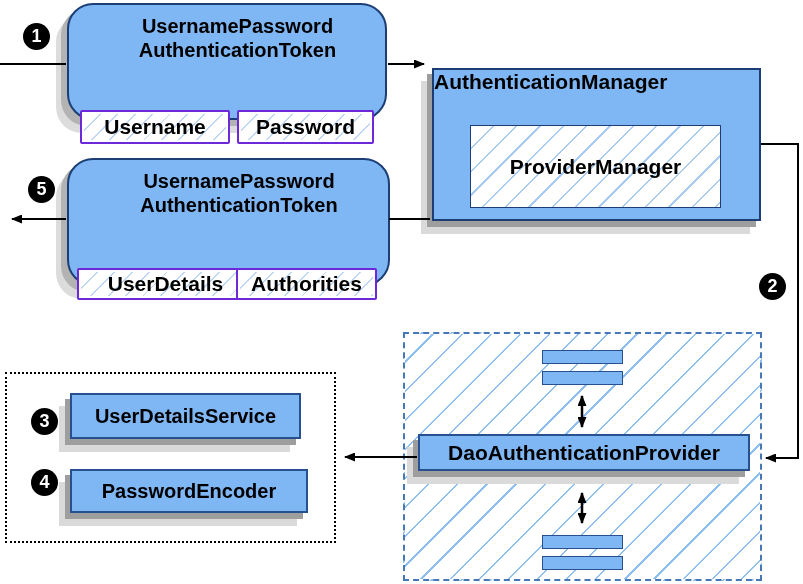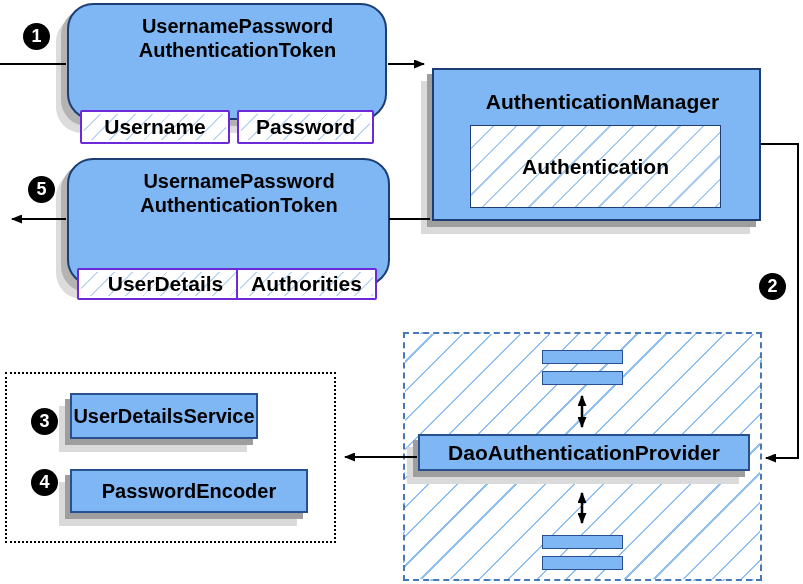--- a/index.html
+++ b/index.html
@@ -35,21 +35,21 @@
   .hatch-md {
     background-color:#fff;
     background-image:repeating-linear-gradient(135deg, transparent 0 15px, #a8cbf2 15px 16.5px);
   }
   .hatch-lg {
     background-color:#fff;
     background-image:repeating-linear-gradient(135deg, transparent 0 19px, #8fbef0 19px 20.6px);
   }
   
   .authmgr { left:432px; top:68px; width:329px; height:153px; }
-  .authmgr-title { position:absolute; left:0; right:0; top:20px; text-align:center; font-size:21px;padding-left:12px; }
+  .authmgr-title { position:absolute; left:0; right:0; top:0; text-align:left; font-size:21px; }
   .pm-box {
     position:absolute; left:36px; top:55px; width:251px; height:83px; box-sizing:border-box;
     border:1px solid #1c3e74; display:flex; align-items:center; justify-content:center;
     font-size:21px;
   }
   .providers-title { position:absolute; left:448px; top:264px; width:265px; text-align:center; font-size:21px; line-height:26px; }
   .providers-box {
     position:absolute; box-sizing:border-box; left:403px; top:332px; width:359px; height:249px;
     border:2px dashed #4678b8;
   }
@@ -61,21 +61,21 @@
     left:418px; top:434px; width:332px; height:37px; border-color:#27508f;
     display:flex; align-items:center; justify-content:center; font-size:21px;
   }
   .dotted-box {
     position:absolute; box-sizing:border-box; left:5px; top:372px; width:331px; height:171px;
     border:2px dotted #000;
   }
   .service {
     border-color:#27508f; display:flex; align-items:center; justify-content:center; font-size:20px;
   }
-  .service1 { left:70px; top:393px; width:188px; height:46px; }
+  .service1 { left:70px; top:393px; width:231px; height:46px; }
   .service2 { left:70px; top:469px; width:238px; height:44px; }
   
   .badge {
     position:absolute; width:27px; height:27px; border-radius:50%;
     background:#000; color:#fff; display:flex; align-items:center; justify-content:center;
     font-size:18px;
   }
   
   svg.wires { position:absolute; left:0; top:0; pointer-events:none; }
 </style>
@@ -95,21 +95,21 @@
       </div>
       <div class="field" style="left:168px; width:137px;">
         <span>Password</span>
       </div>
     </div>
   </div>
 
   <div class="bluebox authmgr shadow2">
     <div class="authmgr-title">AuthenticationManager</div>
     <div class="pm-box hatch-md">
-      <span>Authentication</span>
+      <span>ProviderManager</span>
     </div>
   </div>
 
   <div class="bluebox token" style="left:67px; top:158px; width:323px; height:128px;">
     <div class="token-title">
       <div>UsernamePassword</div>
       <div>AuthenticationToken</div>
     </div>
     <div class="fields" style="bottom:16px;">
       <div class="field" style="left:8px; width:177px; height:32px;">

